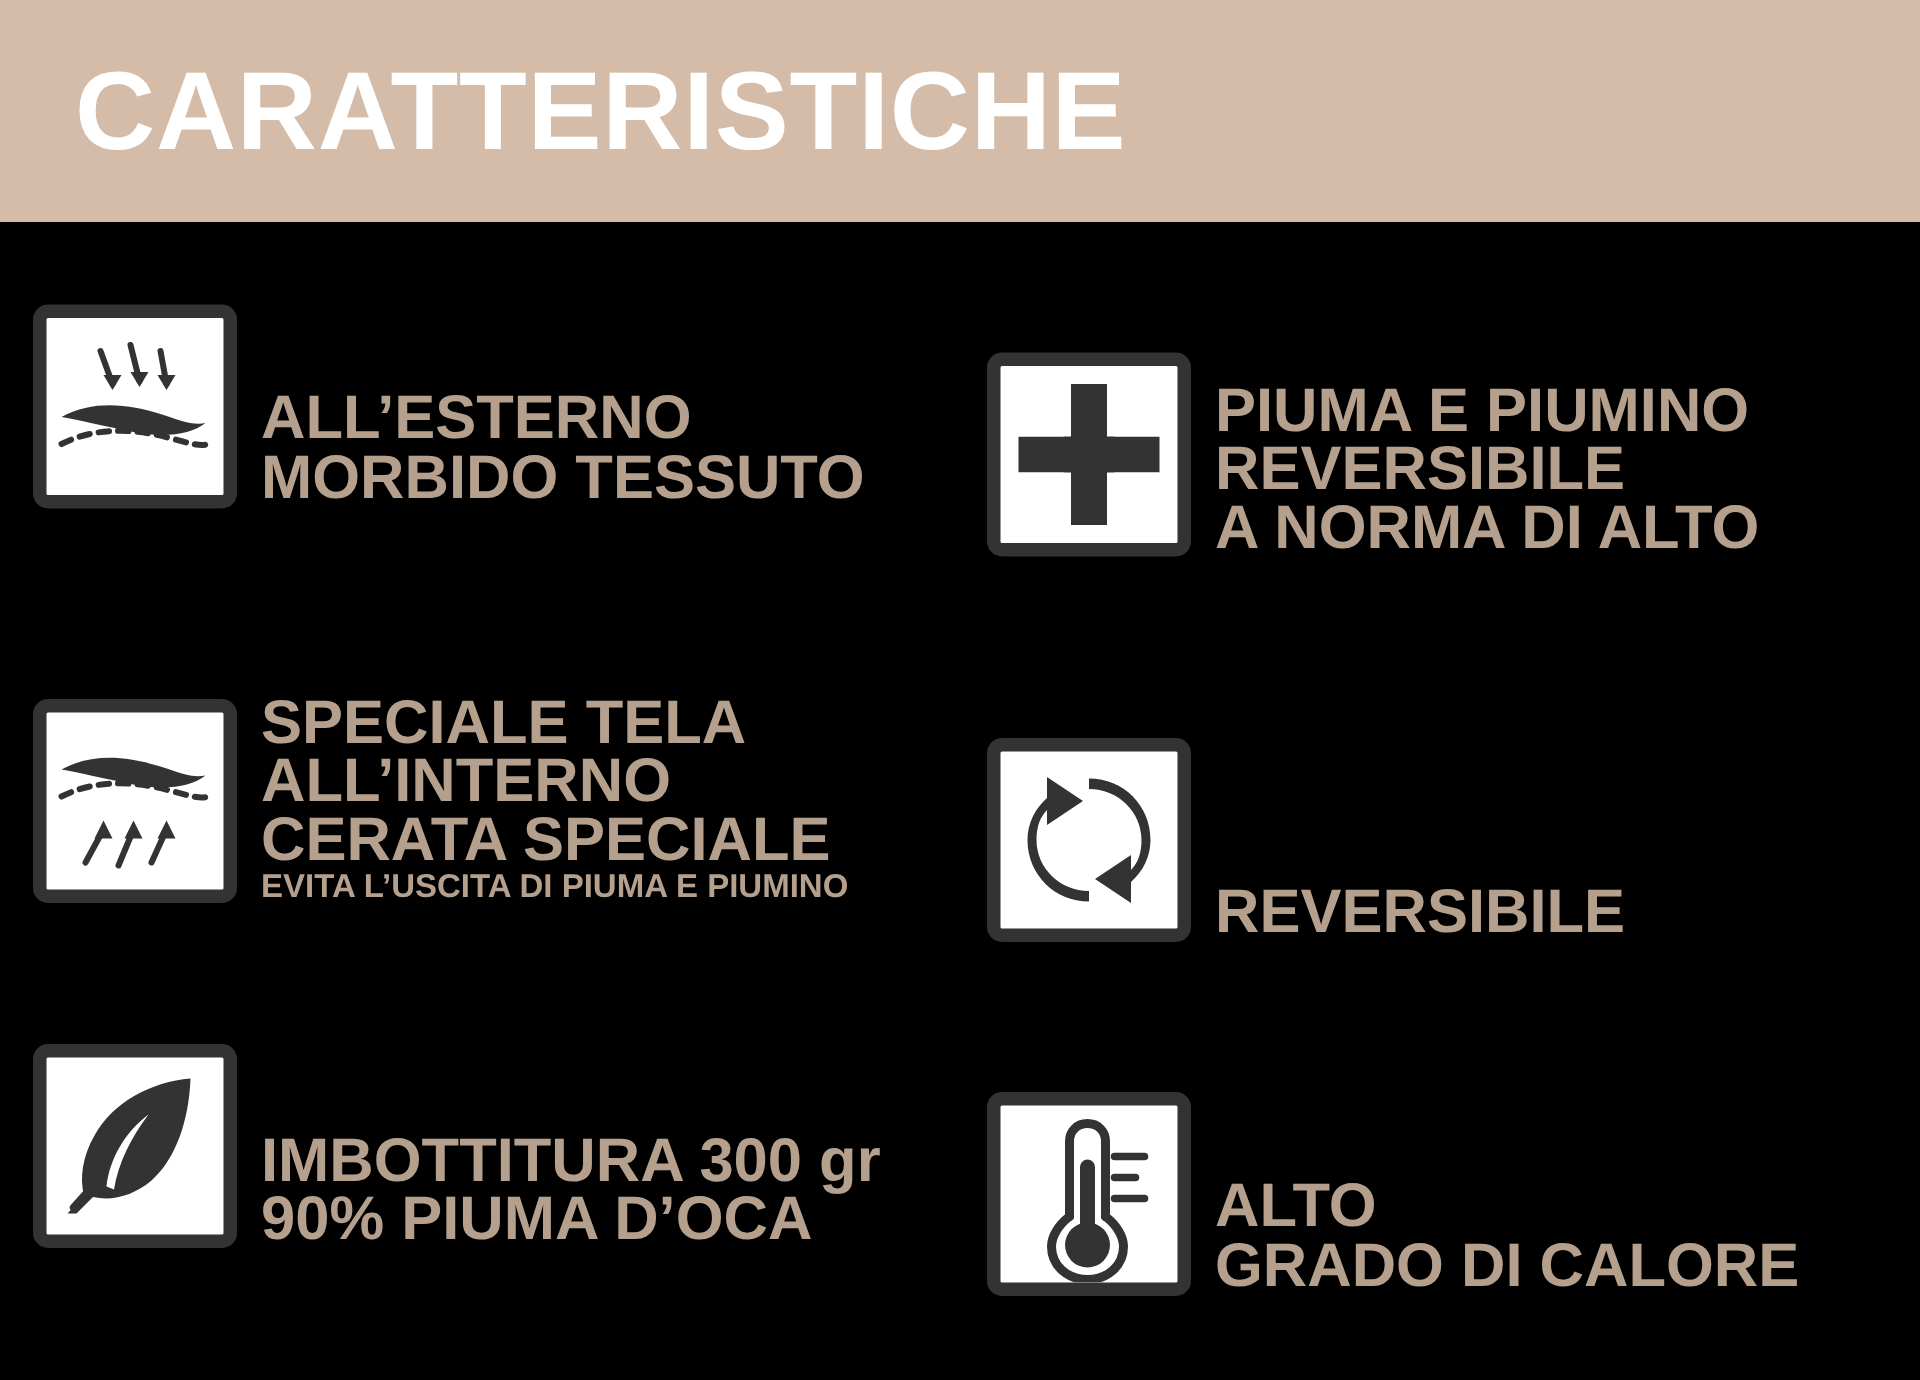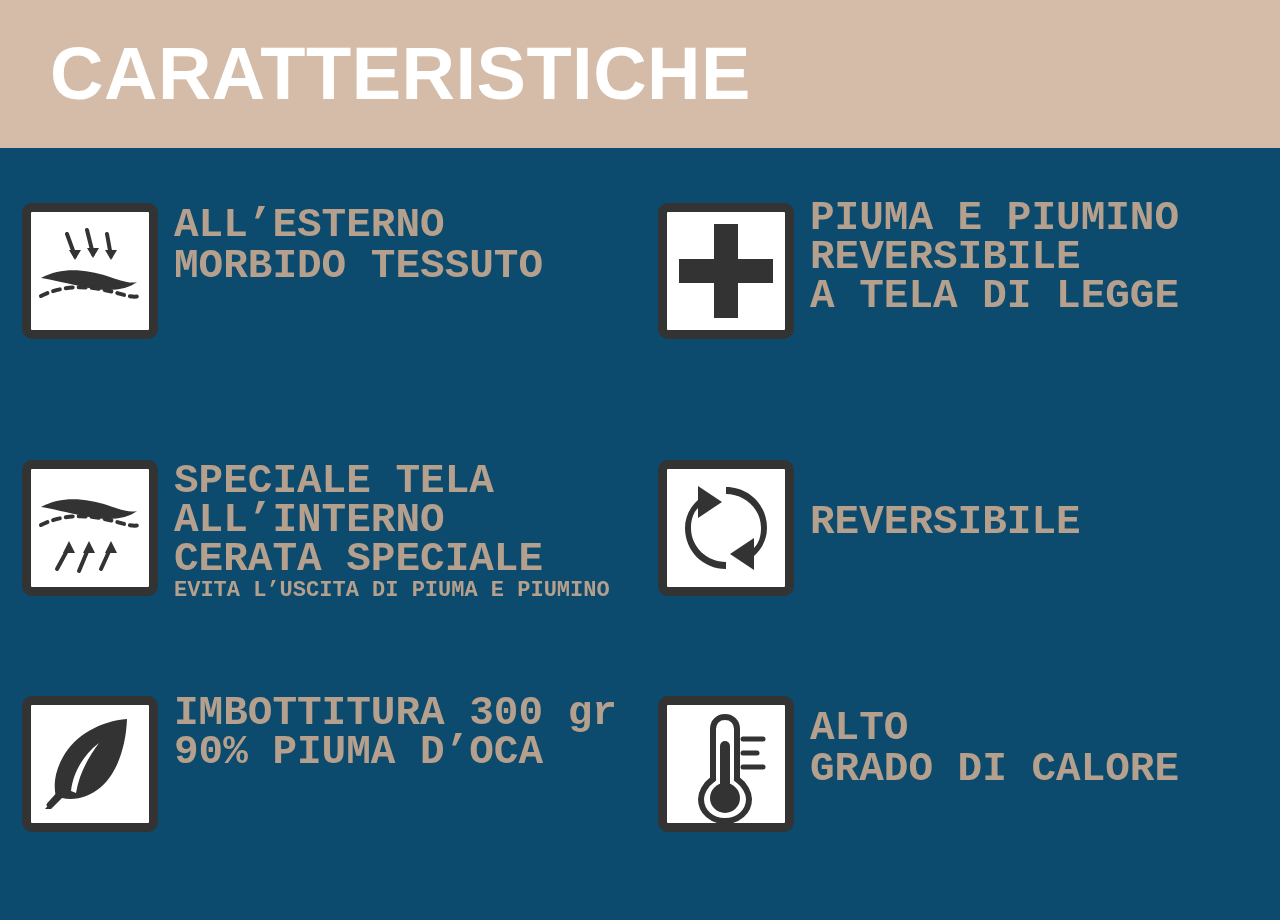--- a/index.html
+++ b/index.html
@@ -10,21 +10,21 @@
     width: 1280px;
     height: 920px;
     background: #ffffff;
     font-family: "Liberation Sans", sans-serif;
     overflow: hidden;
   }
   .page {
     position: relative;
     width: 1280px;
     height: 920px;
-    background: #0c4a6e;
+    background: #000000;
   }
 
   
   .header {
     position: absolute;
     left: 0;
     top: 0;
     width: 1280px;
     height: 148px;
     background: #d4bca8;
@@ -45,25 +45,24 @@
   .grid {
     position: absolute;
     left: 0;
     top: 148px;
     width: 1280px;
     height: 772px;
   }
   .cell {
     position: absolute;
     display: flex;
-    align-items: flex-start;
-    font-family: Liberation Mono, monospace;
+    align-items: flex-end;
   }
   .cell.c-left  { left: 22px;  width: 620px; }
-  .cell.c-right { left: 658px; width: 610px; }
+  .cell.c-right { left: 658px; width: 610px; margin-top: 32px; }
   .row1 { top: 55px;  }
   .row2 { top: 312px; }
   .row3 { top: 548px; }
 
   .icon-box {
     width: 136px;
     height: 136px;
     border: 9px solid #333333;
     border-radius: 10px;
     background: #ffffff;
@@ -144,21 +143,21 @@
             <rect x="37" y="76" width="10" height="40"></rect>
             <rect x="2" y="71" width="40" height="10"></rect>
             <rect x="71" y="76" width="10" height="40"></rect>
             <rect x="76" y="71" width="40" height="10"></rect>
           </g>
         </svg>
       </div>
       <div class="texts tight shift-up">
         <div class="line">PIUMA E PIUMINO</div>
         <div class="line">REVERSIBILE</div>
-        <div class="line">A TELA DI LEGGE</div>
+        <div class="line">A NORMA DI ALTO</div>
       </div>
     </div>
 
     <div class="cell c-left row2">
       <div class="icon-box">
         <svg width="118" height="118" viewBox="0 0 118 118">
           <path d="M10,38 C32,26 56,30 76,36 C88,40 98,44 106,42 C96,50 78,52 58,48 C38,44 22,40 10,38 Z" fill="#333"></path>
           <path d="M10,56 C34,44 60,46 82,52 C94,55 102,58 108,56" stroke="#333" stroke-width="4" fill="none" stroke-dasharray="7 6" stroke-linecap="round"></path>
           <g stroke="#333" stroke-width="4" fill="none" stroke-linecap="round">
             <line x1="26" y1="100" x2="38" y2="78"></line>

